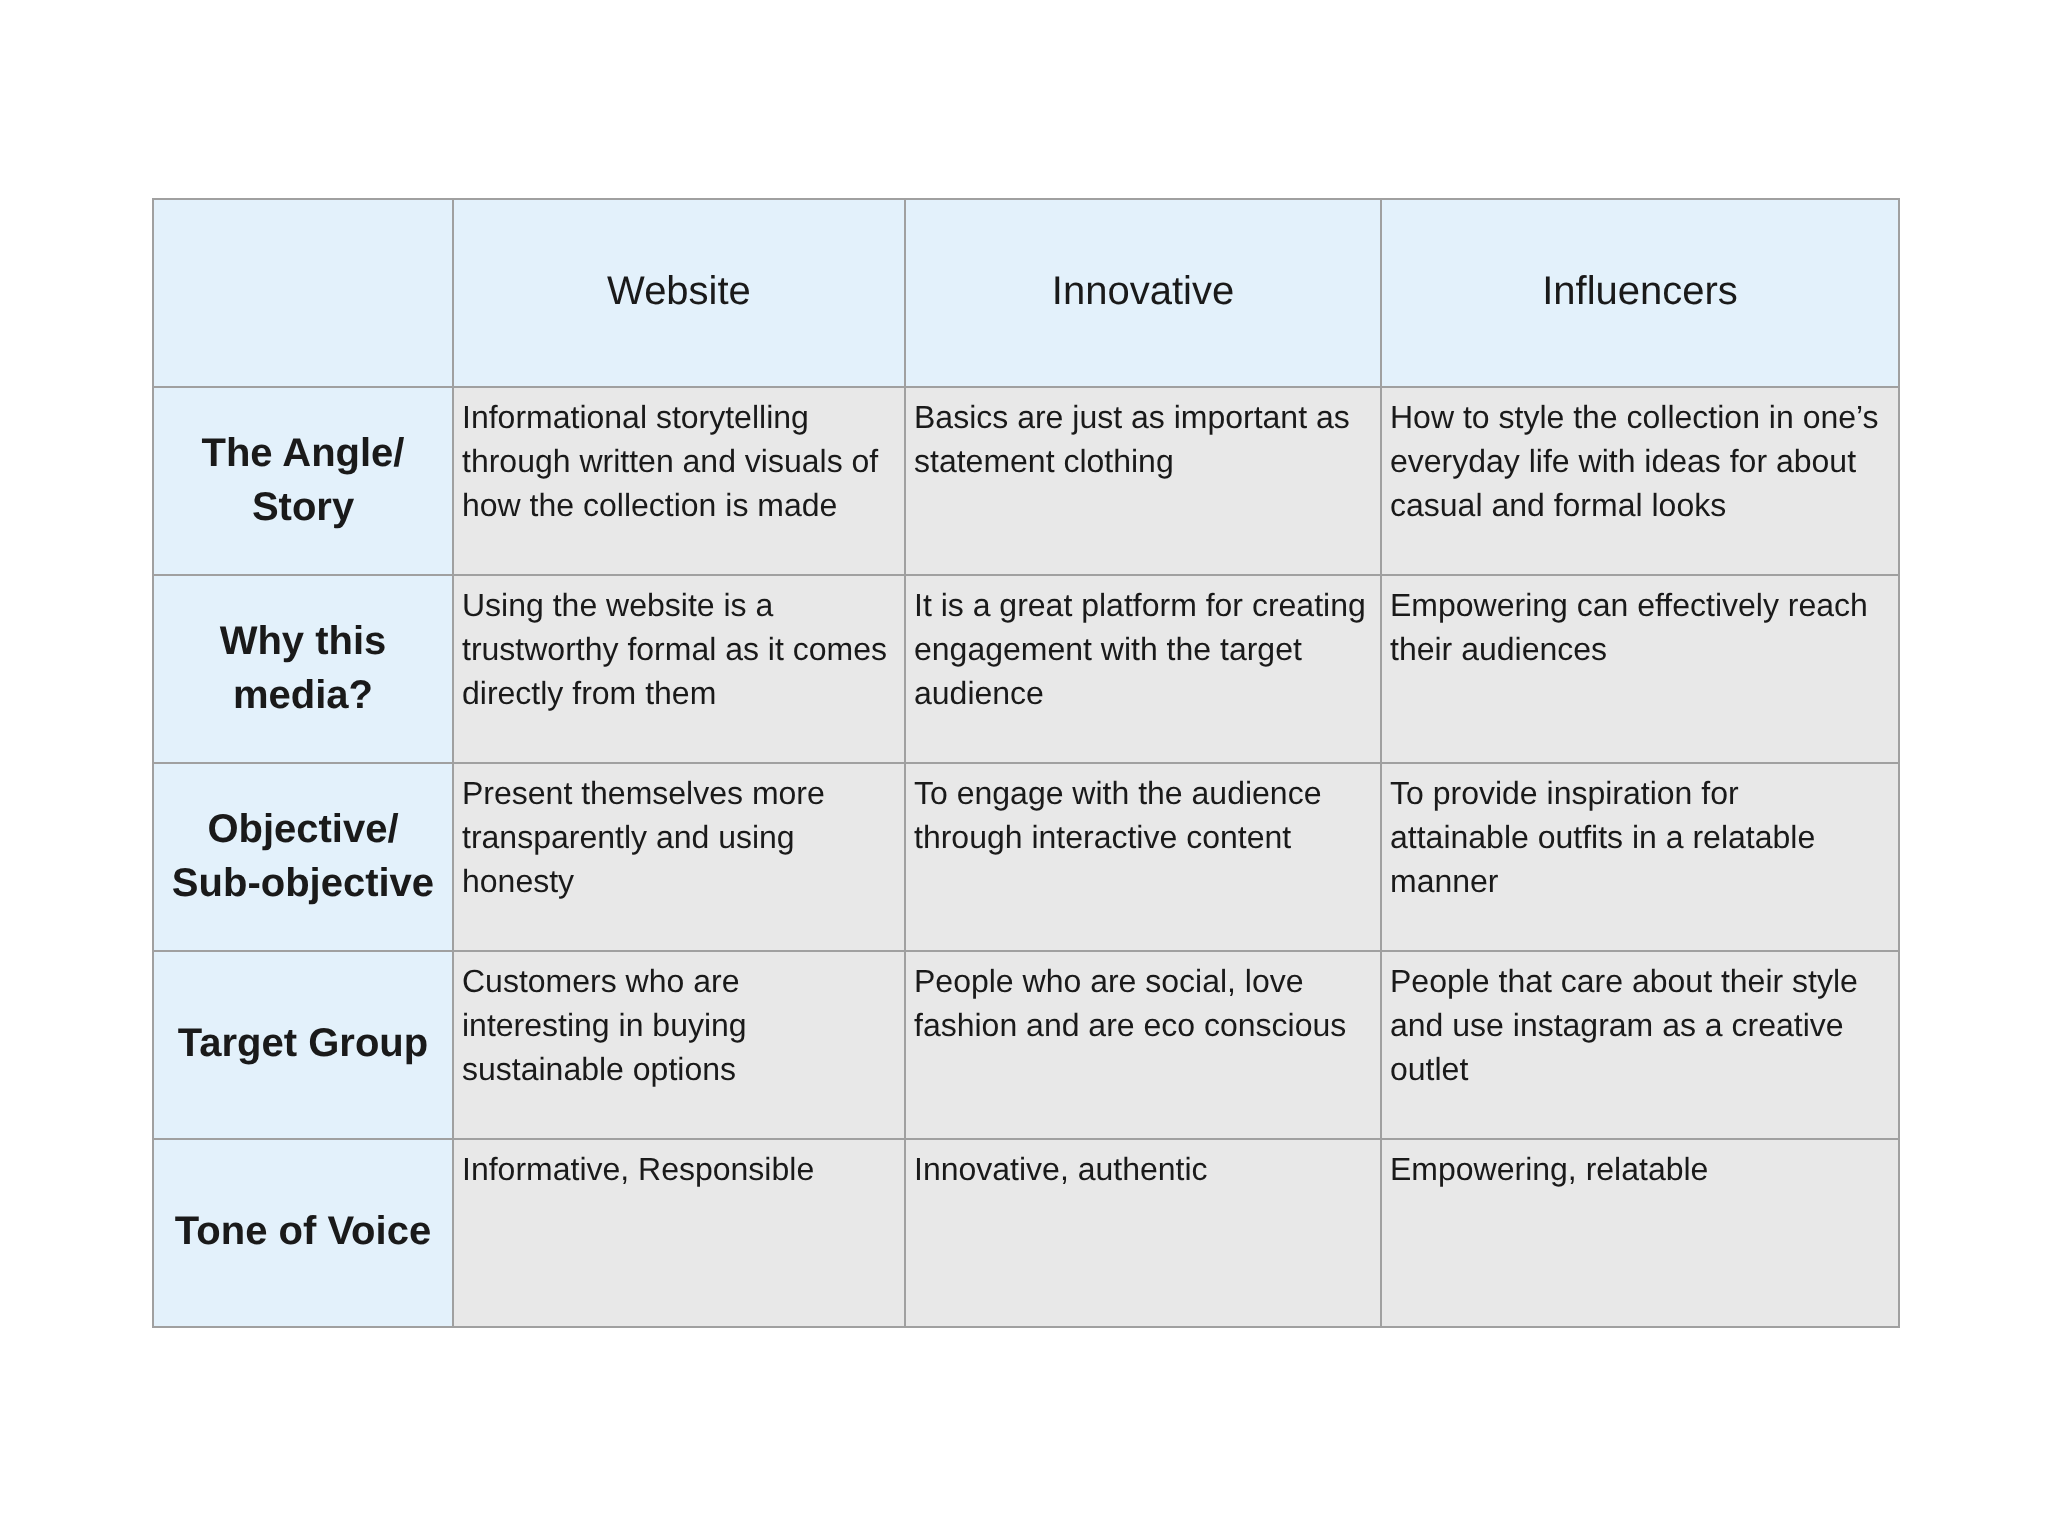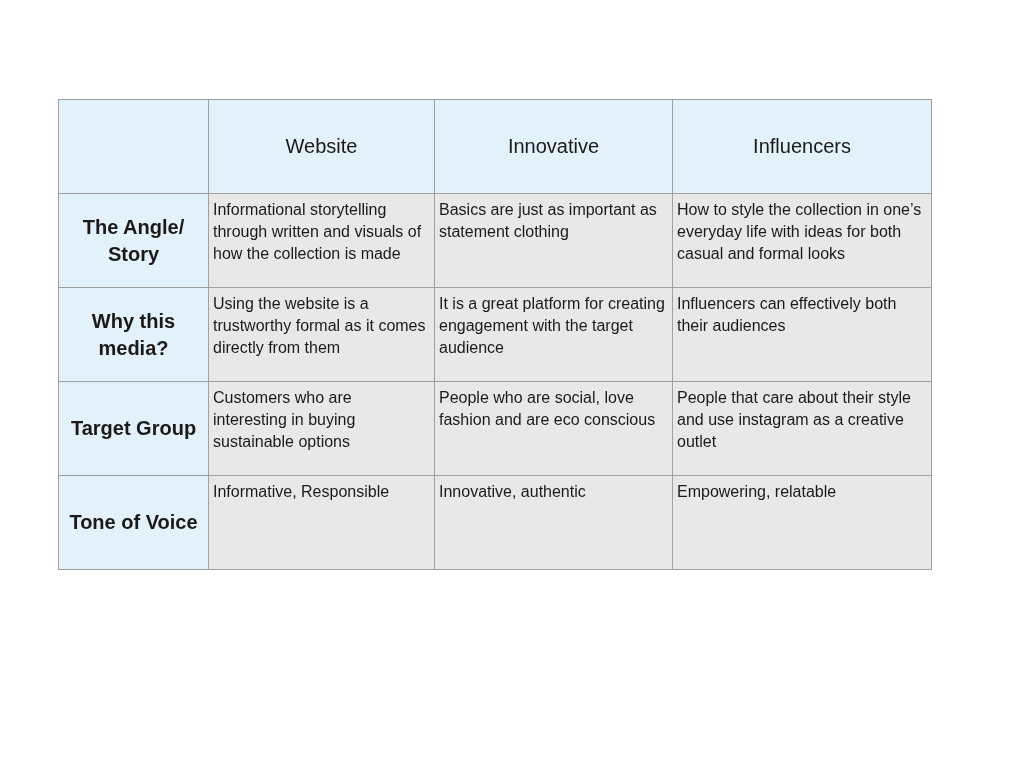--- a/index.html
+++ b/index.html
@@ -19,21 +19,21 @@
     overflow: hidden;
   }
   .slide {
     position: relative;
     width: 1024px;
     height: 768px;
     background: var(--slide-bg);
   }
   table.media-table {
     position: absolute;
-    left: 58px;
+    left: 76px;
     top: 99px;
     width: 873px;
     border-collapse: collapse;
     table-layout: fixed;
   }
   .media-table col.c-label { width: 150px; }
   .media-table col.c-1 { width: 226px; }
   .media-table col.c-2 { width: 238px; }
   .media-table col.c-3 { width: 259px; }
   .media-table th, .media-table td {
@@ -86,28 +86,35 @@
           <th>Innovative</th>
           <th>Influencers</th>
         </tr>
     </thead>
     <tbody>
         <tr>
           <th class="row-label">The Angle/
 Story</th>
           <td class="body-cell">Informational storytelling through written and visuals of how the collection is made</td>
           <td class="body-cell">Basics are just as important as statement clothing</td>
-          <td class="body-cell">How to style the collection in one’s everyday life with ideas for both casual and formal looks</td>
+          <td class="body-cell">How to style the collection in one’s everyday life with ideas for about casual and formal looks</td>
         </tr>
         <tr>
           <th class="row-label">Why this
 media?</th>
           <td class="body-cell">Using the website is a trustworthy formal as it comes directly from them</td>
           <td class="body-cell">It is a great platform for creating engagement with the target audience</td>
-          <td class="body-cell">Influencers can effectively both their audiences</td>
+          <td class="body-cell">Empowering can effectively reach their audiences</td>
+        </tr>
+        <tr>
+          <th class="row-label">Objective/
+Sub-objective</th>
+          <td class="body-cell">Present themselves more transparently and using honesty</td>
+          <td class="body-cell">To engage with the audience through interactive content</td>
+          <td class="body-cell">To provide inspiration for attainable outfits in a relatable manner</td>
         </tr>
         <tr>
           <th class="row-label">Target Group</th>
           <td class="body-cell">Customers who are interesting in buying sustainable options</td>
           <td class="body-cell">People who are social, love fashion and are eco conscious</td>
           <td class="body-cell">People that care about their style and use instagram as a creative outlet</td>
         </tr>
         <tr>
           <th class="row-label">Tone of Voice</th>
           <td class="body-cell">Informative, Responsible</td>

